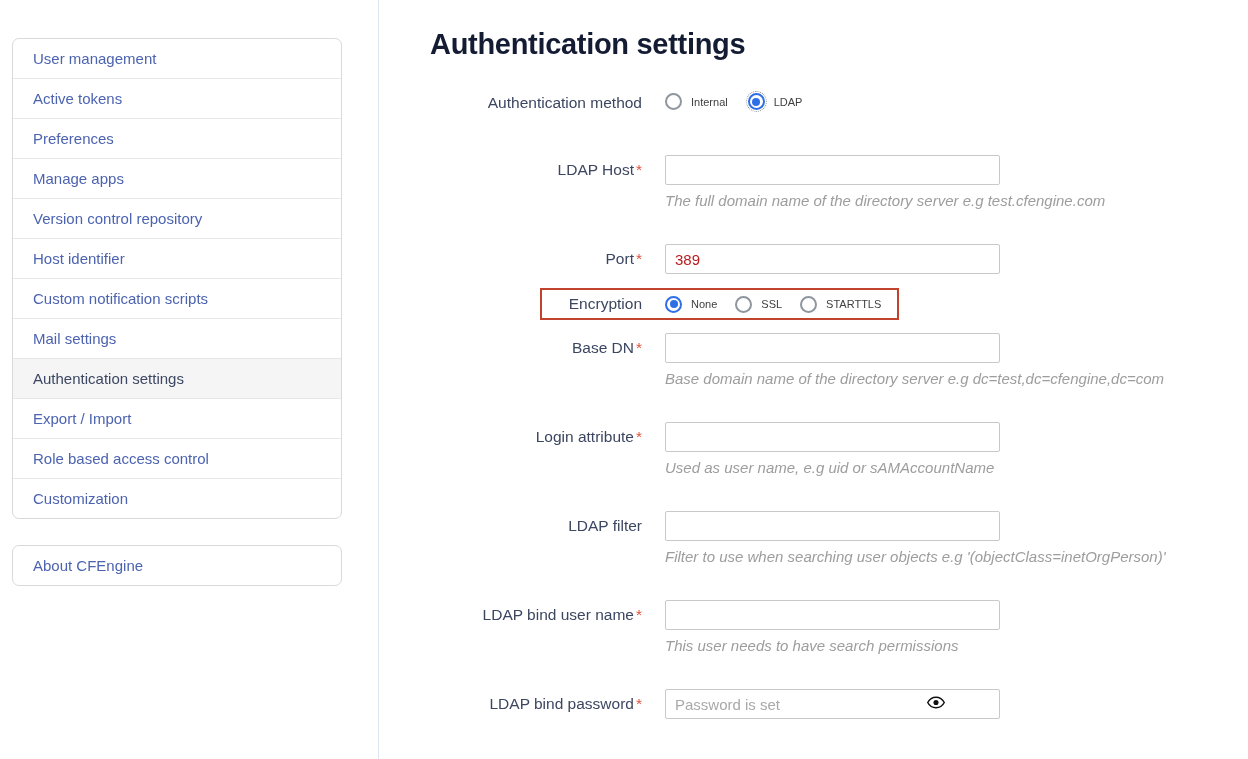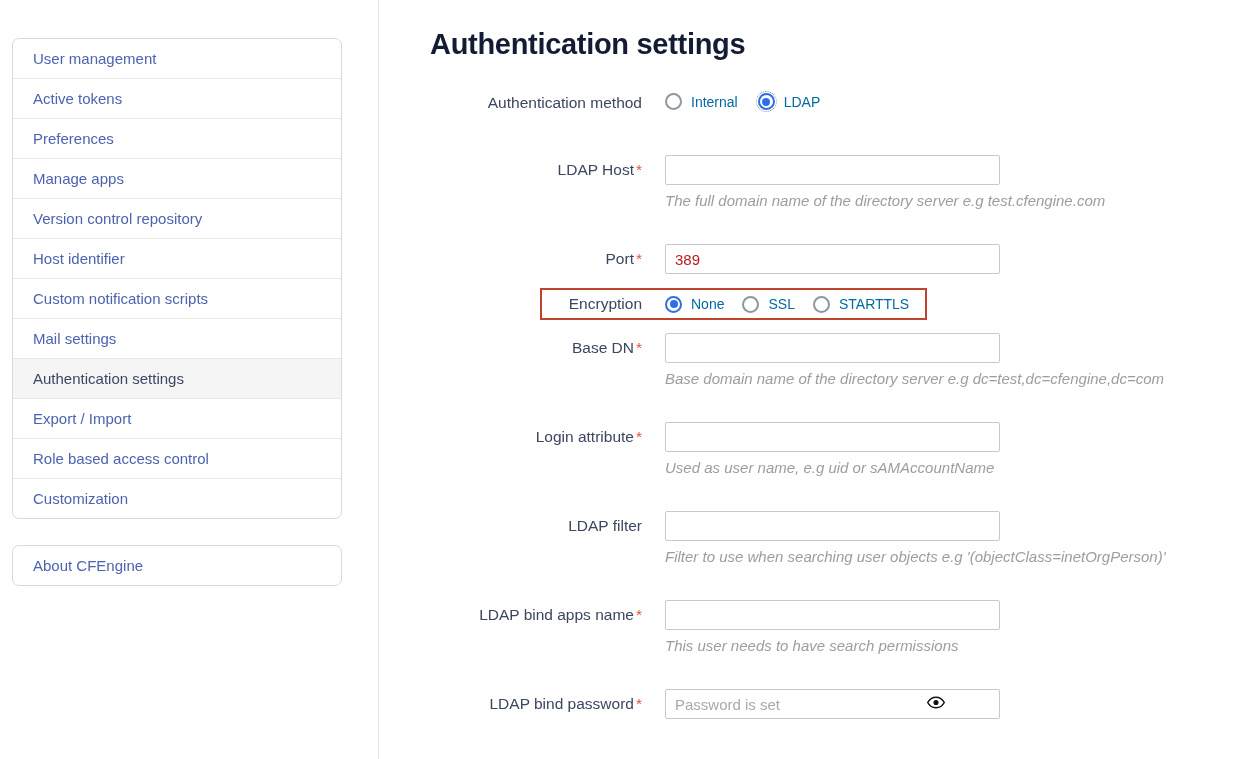--- a/index.html
+++ b/index.html
@@ -31,21 +31,21 @@
   .auth-row { margin-bottom:42px; }
   .auth-row .f-label { padding-top:2px; }
 
   .radio-group { display:flex; align-items:center; gap:20px; padding-top:2px; }
   .radio { display:inline-flex; align-items:center; gap:9px; cursor:pointer; }
   .rdot { position:relative; width:17px; height:17px; border-radius:50%; border:2px solid #8f969e; background:#fff; display:inline-block; }
   .rdot.on { border-color:#2e6fe8; }
   .rdot.on::after { content:""; position:absolute; left:50%; top:50%; width:8px; height:8px; margin:-4px 0 0 -4px;
                     border-radius:50%; background:#2e6fe8; }
   .rdot.focus { outline:1px dotted #8a8a8a; outline-offset:1px; }
-  .radio-label { font-size:14px; color:#0369a1; }
+  .radio-label { font-size:11px; color:#404040; }
 
   .text-input { width:335px; height:30px; border:1px solid #c9c9c9; border-radius:2px; background:#fff;
                 font-family:"Liberation Sans", sans-serif; font-size:15px; color:#b91c1c; padding:0 9px; outline:none; }
   .text-input::placeholder { color:#a9a9a9; }
   .help { font-style:italic; font-size:15px; color:#9d9d9d; margin-top:7px; line-height:18px; }
 
   .grp { margin-bottom:34px; }
   .grp-port { margin-bottom:14px; }
   .grp-enc { margin-bottom:13px; }
 
@@ -167,21 +167,21 @@
         <span>LDAP filter</span>
       </div>
       <div class="controls">
         <input class="text-input" type="text" value="" style="">
         <div class="help">Filter to use when searching user objects e.g '(objectClass=inetOrgPerson)'</div>
       </div>
     </div>
 
     <div class="form-row grp">
       <div class="f-label">
-        <span>LDAP bind apps name</span><span class="req">*</span>
+        <span>LDAP bind user name</span><span class="req">*</span>
       </div>
       <div class="controls">
         <input class="text-input" type="text" value="" style="">
         <div class="help">This user needs to have search permissions</div>
       </div>
     </div>
 
     <div class="form-row">
       <div class="f-label">
         <span>LDAP bind password</span><span class="req">*</span>

